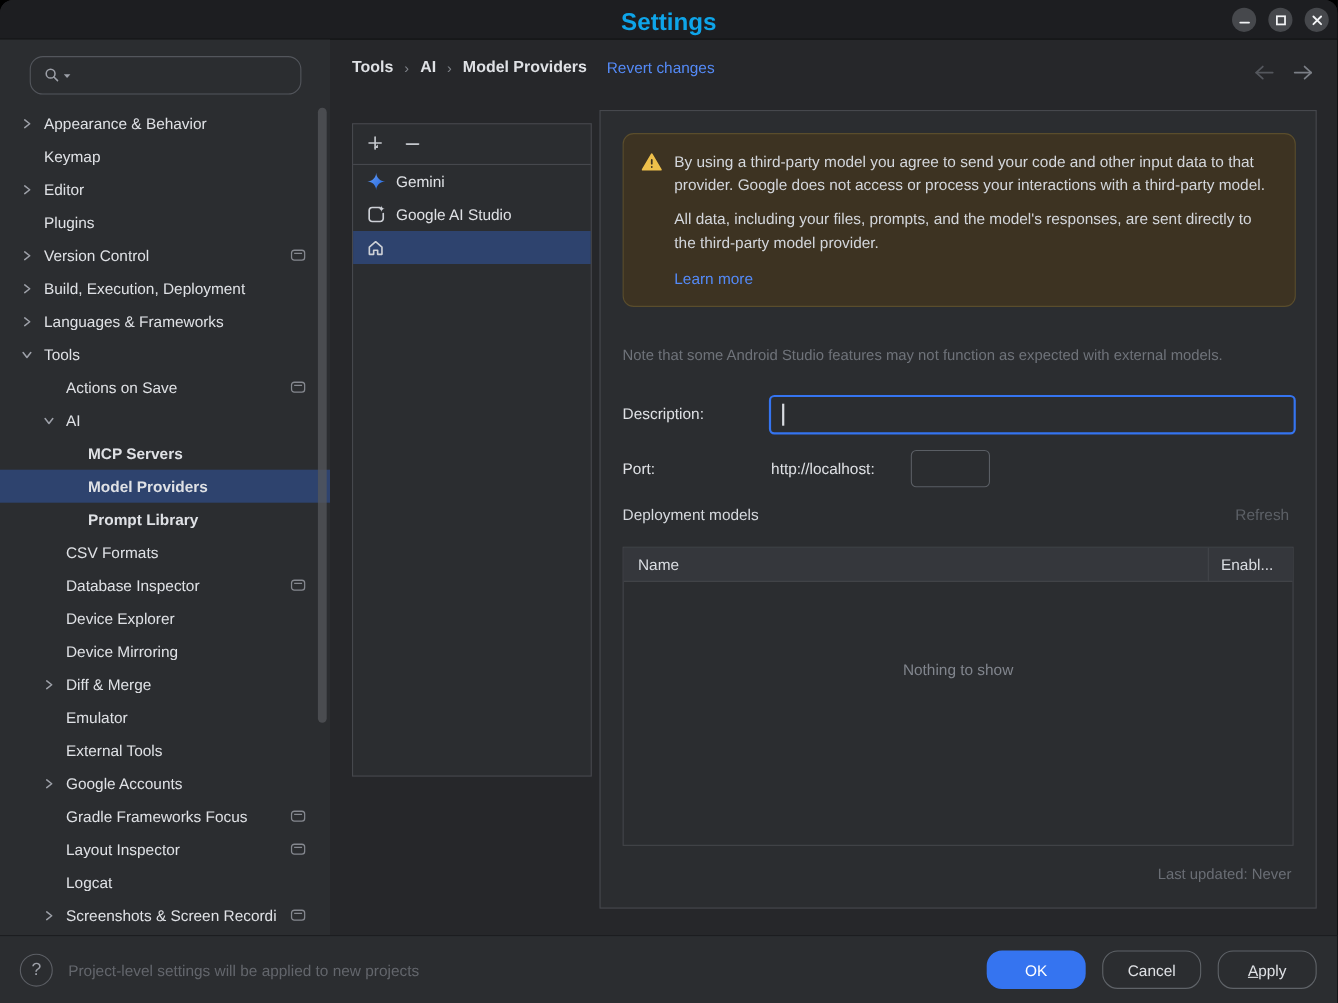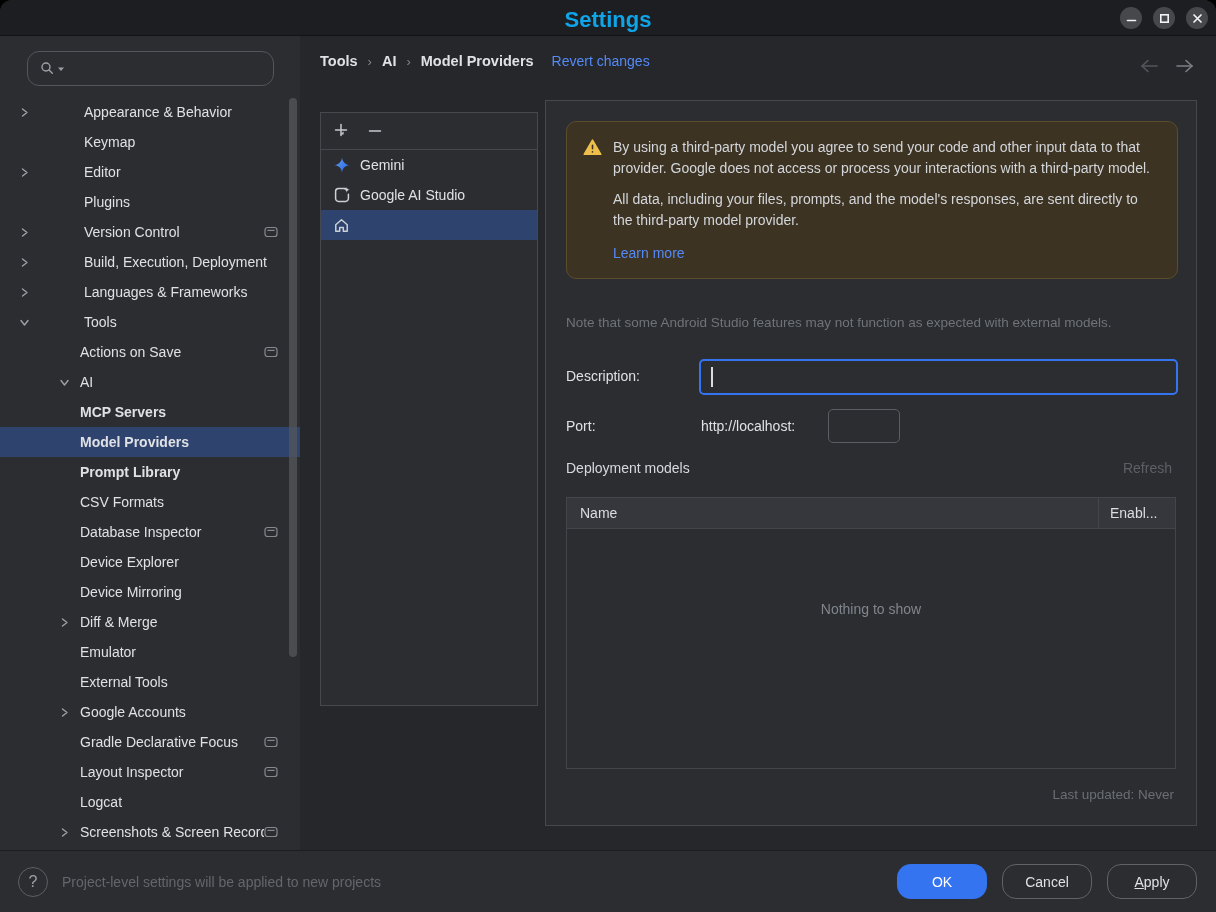--- a/index.html
+++ b/index.html
@@ -21,22 +21,22 @@
              background:#2b2d30; }
   .searchbox { position:absolute; left:27px; top:15px; width:247px; height:35px;
                border:1px solid #53565c; border-radius:12px; background:#2b2d30;
                display:flex; align-items:center; padding-left:12px; gap:2px; }
   .tree { position:absolute; left:0; top:61px; width:300px; }
   .trow { height:30px; display:flex; align-items:center; font-size:14px; color:#dfe1e5; }
   .trow .chev { width:20px; display:flex; align-items:center; justify-content:center; flex:0 0 20px; }
   .trow .chev.down svg { transform:rotate(90deg); }
   .trow .lbl { margin-left:6px; white-space:nowrap; overflow:hidden; flex:1; }
   .trow .badge { margin-right:22px; display:flex; align-items:center; flex:0 0 auto; }
-  .lvl0 { padding-left:14px;gap:44px; }
-  .lvl1 { padding-left:54px;justify-content:center; }
+  .lvl0 { padding-left:14px; }
+  .lvl1 { padding-left:34px;justify-content:center; }
   .lvl2 { padding-left:54px;font-weight:bold; }
   .trow.selected { background:#2e436e; }
   .sb-scroll { position:absolute; left:289px; top:62px; width:8px; height:559px;
                background:#55575b; border-radius:4px; opacity:.75; }
 
   
   .topbar { position:absolute; left:300px; top:36px; right:0; height:64px; }
   .crumbs { position:absolute; left:20px; top:17px; display:flex; align-items:center;
             gap:10px; font-size:14.5px; font-weight:700; color:#dfe1e5; }
   .crumb-sep { color:#7f838a; font-weight:400; font-size:13px; }
@@ -277,21 +277,21 @@
       <div class="trow lvl1">
           <span class="chev">
             <svg width="11" height="11" viewBox="0 0 11 11">
               <polyline points="3.5,2 8,5.5 3.5,9" fill="none" stroke="#9da0a8" stroke-width="1.4" stroke-linecap="round" stroke-linejoin="round"></polyline>
             </svg>
           </span>
           <span class="lbl">Google Accounts</span>
         </div>
       <div class="trow lvl1">
           <span class="chev"></span>
-          <span class="lbl">Gradle Declarative Focus</span>
+          <span class="lbl">Gradle Frameworks Focus</span>
           <span class="badge">
             <svg width="14" height="12" viewBox="0 0 14 12" fill="none" stroke="#85888f" stroke-width="1.2">
               <rect x="1" y="1.5" width="12" height="9" rx="2.6"></rect>
               <line x1="3.4" y1="4.4" x2="10.6" y2="4.4"></line>
             </svg>
           </span>
         </div>
       <div class="trow lvl1">
           <span class="chev"></span>
           <span class="lbl">Layout Inspector</span>

